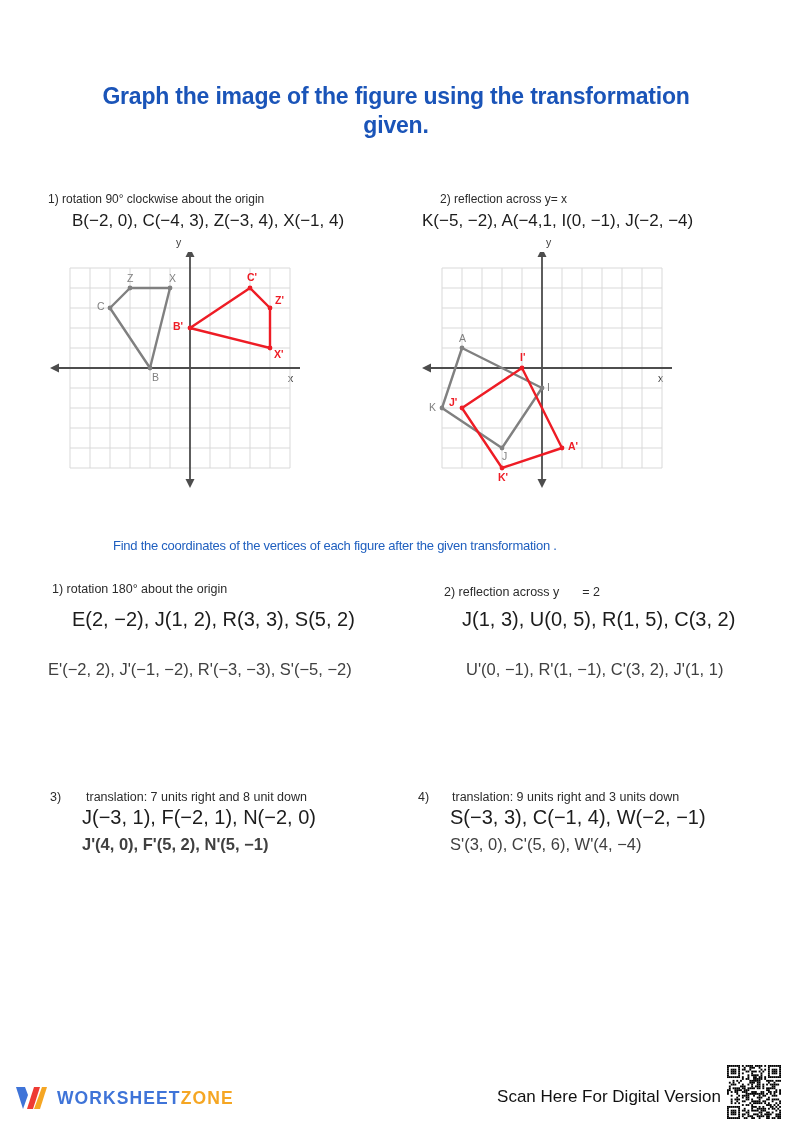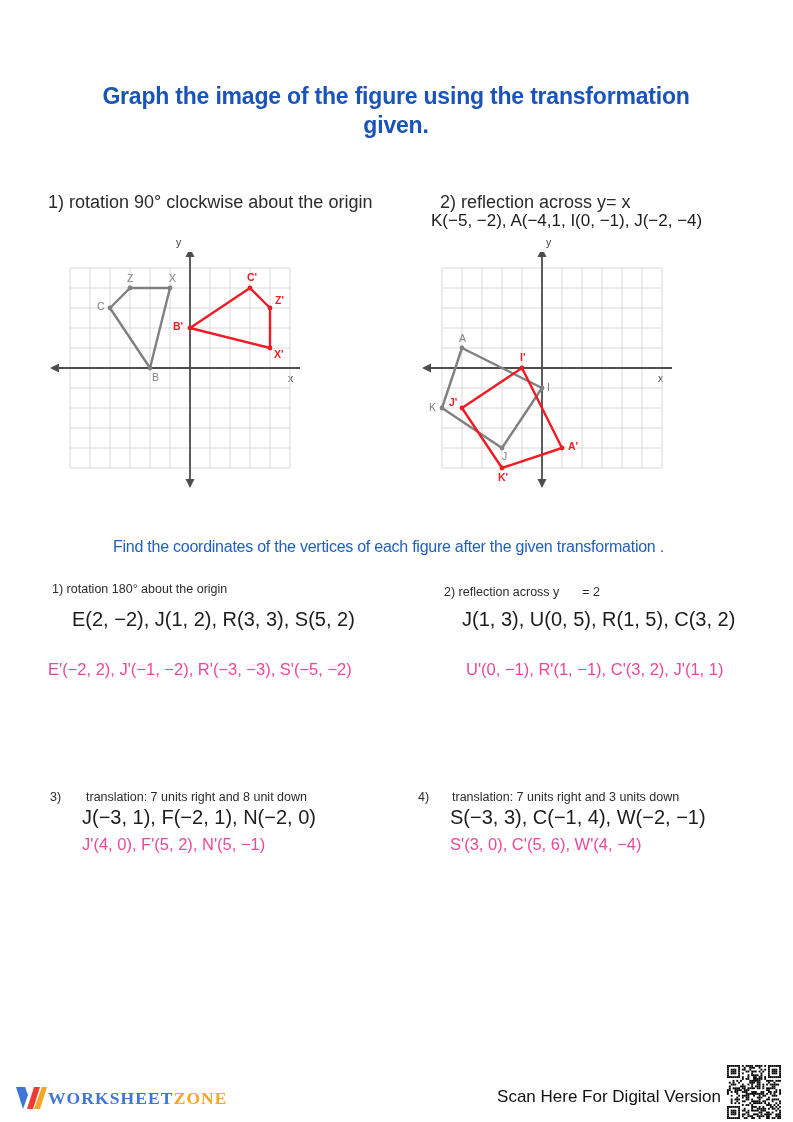--- a/index.html
+++ b/index.html
@@ -31,21 +31,21 @@
     font-size: 23px;
     font-weight: bold;
     line-height: 1.25;
     color: #1a54b8;
     letter-spacing: -0.2px;
   }
 
   
   .prob-head {
     position: absolute;
-    font-size: 18px;
+    font-size: 12px;
     color: #2b2b2b;
     white-space: nowrap;
   }
   .prob-coords {
     position: absolute;
     font-size: 17px;
     color: #1c1c1c;
     white-space: nowrap;
   }
 
@@ -53,21 +53,21 @@
     position: absolute;
     font-size: 10.5px;
     color: #3a3a3a;
   }
 
   
   .instruction {
     position: absolute;
     left: 113px;
     top: 538px;
-    font-size: 16px;
+    font-size: 13px;
     color: #1f5fbf;
     white-space: nowrap;
     letter-spacing: -0.25px;
   }
 
   
   .qa-head {
     position: absolute;
     font-size: 12.5px;
     color: #2b2b2b;
@@ -76,37 +76,37 @@
   .qa-head .gap { display: inline-block; width: 16px; }
   .qa-given {
     position: absolute;
     font-size: 20px;
     color: #1c1c1c;
     white-space: nowrap;
   }
   .qa-answer {
     position: absolute;
     font-size: 16.5px;
-    color: #ec4899;
+    color: #404040;
     white-space: nowrap;
   }
   .qa-num {
     position: absolute;
     font-size: 12.5px;
     color: #2b2b2b;
   }
 
   
   .footer-logo {
     position: absolute;
     left: 14px;
     top: 1085px;
     display: flex;
     align-items: center;
-    font-family: Liberation Serif, serif;
+    gap: 9px;
   }
   .logo-text {
     font-size: 17.5px;
     font-weight: bold;
     letter-spacing: 1.1px;
   }
   .logo-text .w { color: #3f74d8; }
   .logo-text .z { color: #f5a623; }
   .scan-text {
     position: absolute;
@@ -128,20 +128,21 @@
 <body>
 
 <div class="page">
 
   <div class="title">Graph the image of the figure using the transformation given.</div>
 
   <div class="prob-head" style="left:48px; top:192px;">
     <span>1)</span>
     <span>rotation 90° clockwise about the origin</span>
   </div>
+  <div class="prob-coords" style="left:72px; top:211px;">B(−2, 0), C(−4, 3), Z(−3, 4), X(−1, 4)</div>
   <div class="axis-label" style="left:176px; top:236px;">y</div>
   <div class="axis-label" style="left:288px; top:372px;">x</div>
   <svg id="graph-1" width="260" height="250" style="position:absolute; left:40px; top:252px;">
       <line x1="30" y1="16" x2="30" y2="216" stroke="#d9d9d9" stroke-width="1"></line>
       <line x1="50" y1="16" x2="50" y2="216" stroke="#d9d9d9" stroke-width="1"></line>
       <line x1="70" y1="16" x2="70" y2="216" stroke="#d9d9d9" stroke-width="1"></line>
       <line x1="90" y1="16" x2="90" y2="216" stroke="#d9d9d9" stroke-width="1"></line>
       <line x1="110" y1="16" x2="110" y2="216" stroke="#d9d9d9" stroke-width="1"></line>
       <line x1="130" y1="16" x2="130" y2="216" stroke="#d9d9d9" stroke-width="1"></line>
       <line x1="150" y1="16" x2="150" y2="216" stroke="#d9d9d9" stroke-width="1"></line>
@@ -184,21 +185,21 @@
       <circle cx="230" cy="56" r="2.4" fill="#ee1c25"></circle>
       <text x="235" y="52" fill="#ee1c25" font-size="10.5" font-family="&quot;Liberation Sans&quot;, sans-serif" font-weight="bold">Z'</text>
       <circle cx="230" cy="96" r="2.4" fill="#ee1c25"></circle>
       <text x="234" y="106" fill="#ee1c25" font-size="10.5" font-family="&quot;Liberation Sans&quot;, sans-serif" font-weight="bold">X'</text>
     </svg>
 
   <div class="prob-head" style="left:440px; top:192px;">
     <span>2)</span>
     <span>reflection across y= x</span>
   </div>
-  <div class="prob-coords" style="left:431px; top:211px;">K(−5, −2), A(−4,1, I(0, −1), J(−2, −4)</div>
+  <div class="prob-coords" style="left:422px; top:211px;">K(−5, −2), A(−4,1, I(0, −1), J(−2, −4)</div>
   <div class="axis-label" style="left:546px; top:236px;">y</div>
   <div class="axis-label" style="left:658px; top:372px;">x</div>
   <svg id="graph-2" width="260" height="250" style="position:absolute; left:412px; top:252px;">
       <line x1="30" y1="16" x2="30" y2="216" stroke="#d9d9d9" stroke-width="1"></line>
       <line x1="50" y1="16" x2="50" y2="216" stroke="#d9d9d9" stroke-width="1"></line>
       <line x1="70" y1="16" x2="70" y2="216" stroke="#d9d9d9" stroke-width="1"></line>
       <line x1="90" y1="16" x2="90" y2="216" stroke="#d9d9d9" stroke-width="1"></line>
       <line x1="110" y1="16" x2="110" y2="216" stroke="#d9d9d9" stroke-width="1"></line>
       <line x1="130" y1="16" x2="130" y2="216" stroke="#d9d9d9" stroke-width="1"></line>
       <line x1="150" y1="16" x2="150" y2="216" stroke="#d9d9d9" stroke-width="1"></line>
@@ -260,25 +261,25 @@
     <span>= 2</span>
   </div>
   <div class="qa-given" style="left:462px; top:608px;">J(1, 3), U(0, 5), R(1, 5), C(3, 2)</div>
   <div class="qa-answer" style="left:466px; top:660px;">U'(0, −1), R'(1, −1), C'(3, 2), J'(1, 1)</div>
 
   <div class="qa-num" style="left:50px; top:790px;">3)</div>
   <div class="qa-head" style="left:86px; top:790px;">
     <span>translation: 7 units right and 8 unit down</span>
   </div>
   <div class="qa-given" style="left:82px; top:806px;">J(−3, 1), F(−2, 1), N(−2, 0)</div>
-  <div class="qa-answer" style="left:82px; top:835px;">J'(4, 0), F'(5, 2), N'(5, −1)</div>
+  <div class="qa-answer" style="left:82px; top:835px;font-weight:bold;">J'(4, 0), F'(5, 2), N'(5, −1)</div>
 
   <div class="qa-num" style="left:418px; top:790px;">4)</div>
   <div class="qa-head" style="left:452px; top:790px;">
-    <span>translation: 7 units right and 3 units down</span>
+    <span>translation: 9 units right and 3 units down</span>
   </div>
   <div class="qa-given" style="left:450px; top:806px;">S(−3, 3), C(−1, 4), W(−2, −1)</div>
   <div class="qa-answer" style="left:450px; top:835px;">S'(3, 0), C'(5, 6), W'(4, −4)</div>
 
   <div class="footer-logo">
     <svg width="34" height="26" viewBox="0 0 34 26">
       <path d="M2 2 L9 24 L14 10 L11 2 Z" fill="#3f74d8"></path>
       <path d="M13 24 L20 2 L26 2 L19 24 Z" fill="#ee3b33"></path>
       <path d="M20 24 L28 2 L33 2 L26 24 Z" fill="#f5a623"></path>
     </svg>

